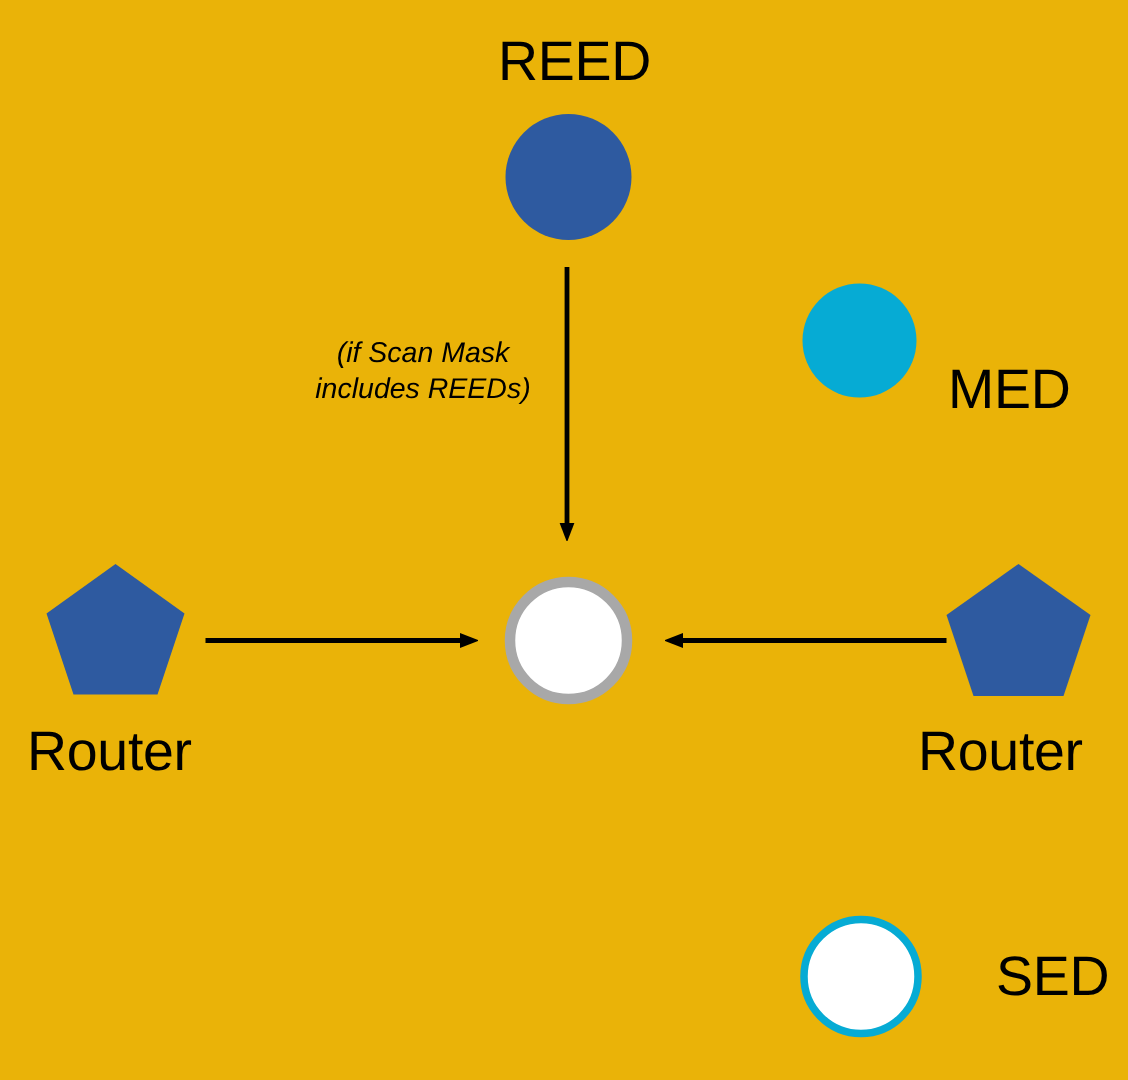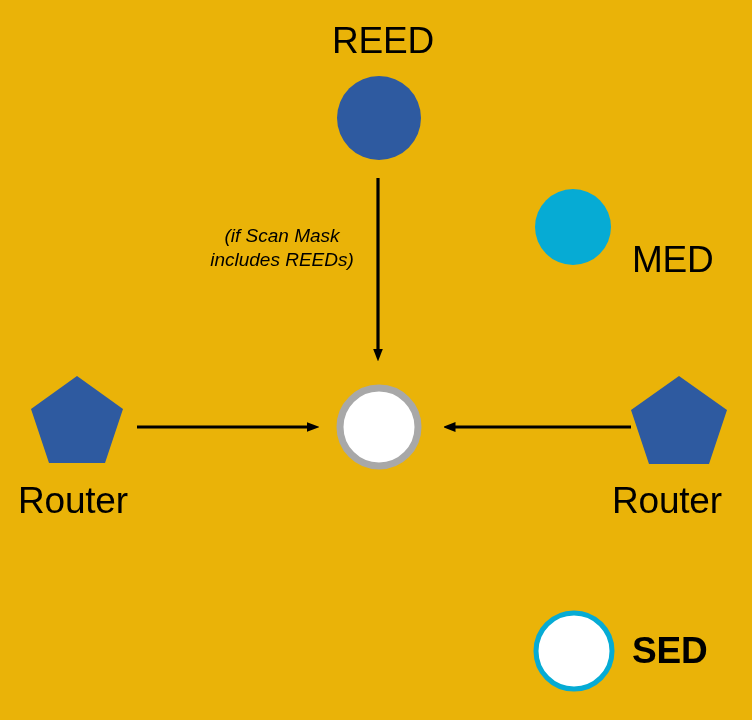--- a/index.html
+++ b/index.html
@@ -43,21 +43,21 @@
     font-weight: 400;
     color: #000000;
     white-space: nowrap;
     line-height: 1.28;
     text-align: center;
   }
   #label-reed   { left: 332px; top: 22px;  }
   #label-med    { left: 632px; top: 208px; margin-top: 33px; }
   #label-router-left  { left: 18px;  top: 482px; }
   #label-router-right { left: 612px; top: 482px; }
-  #label-sed    { left: 632px; top: 632px; font-weight: bold; }
+  #label-sed    { left: 664px; top: 632px; }
   #label-scanmask { left: 192px; top: 224px; width: 180px; }
   #label-parent-response { left: 136px; top: 391px; }
 </style>
 </head>
 <body>
 
 <div id="canvas">
 
   <svg class="svg-layer" viewBox="0 0 752 720" xmlns="http://www.w3.org/2000/svg">
     <defs>

